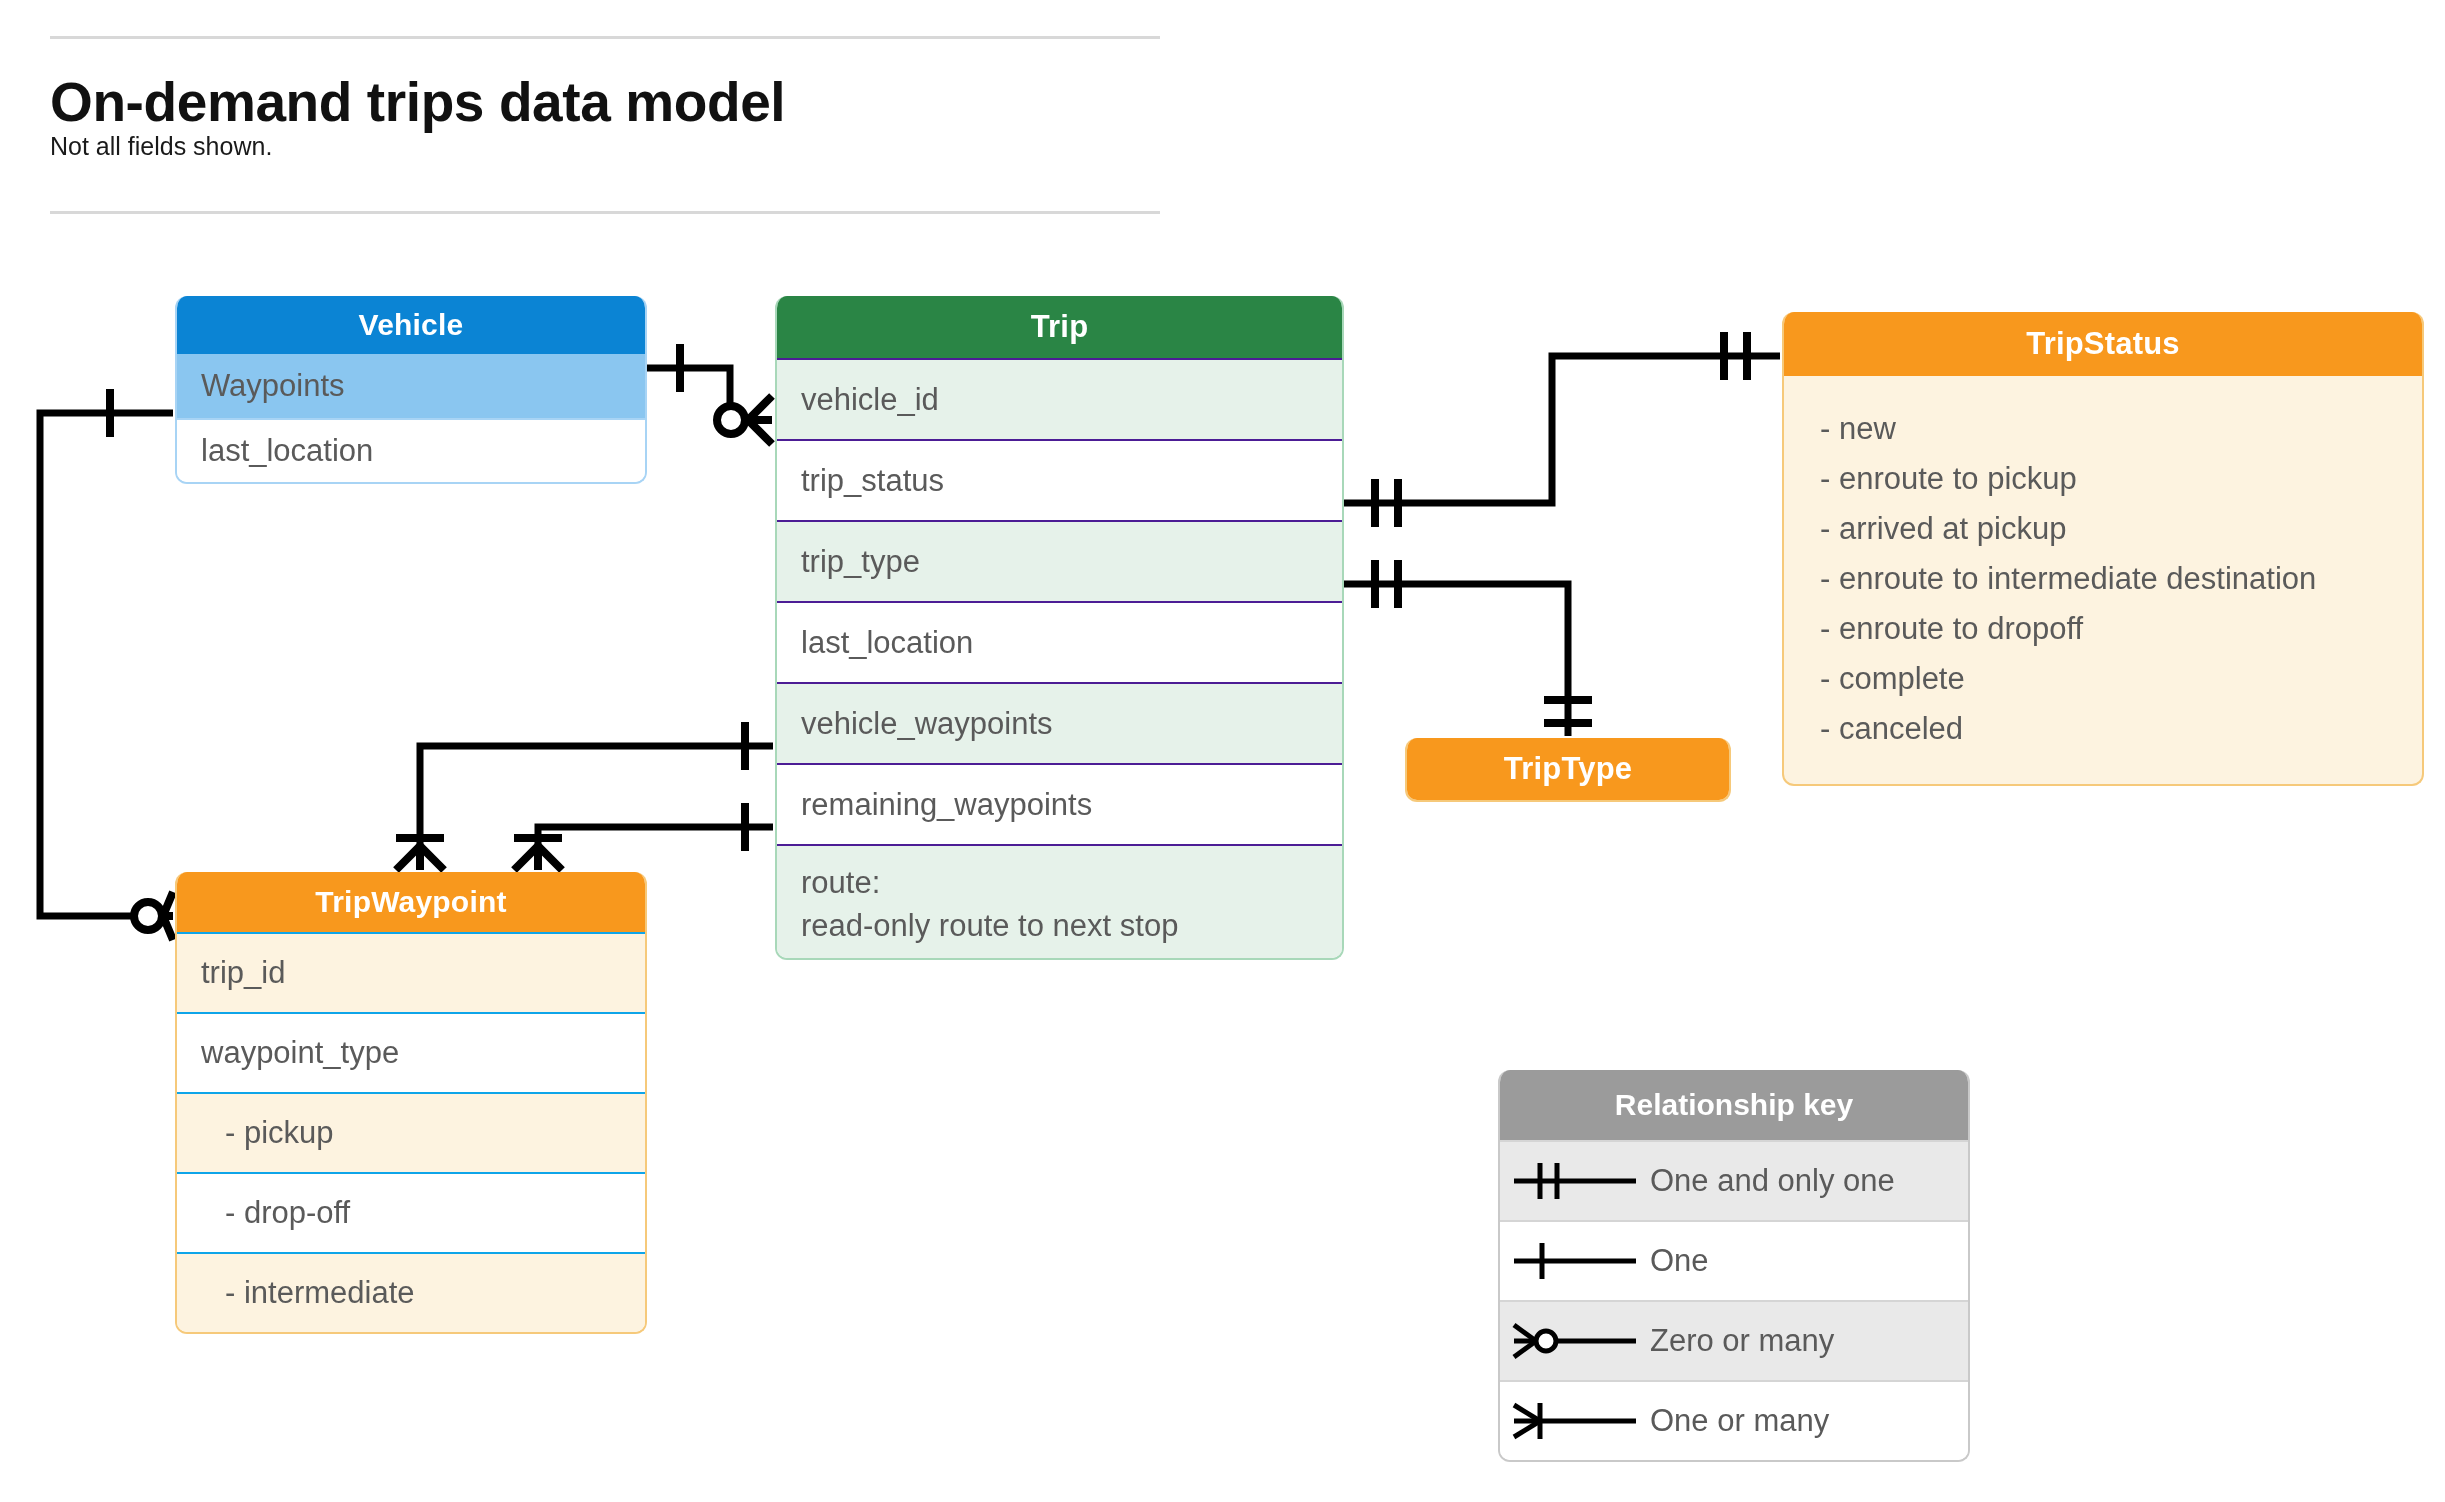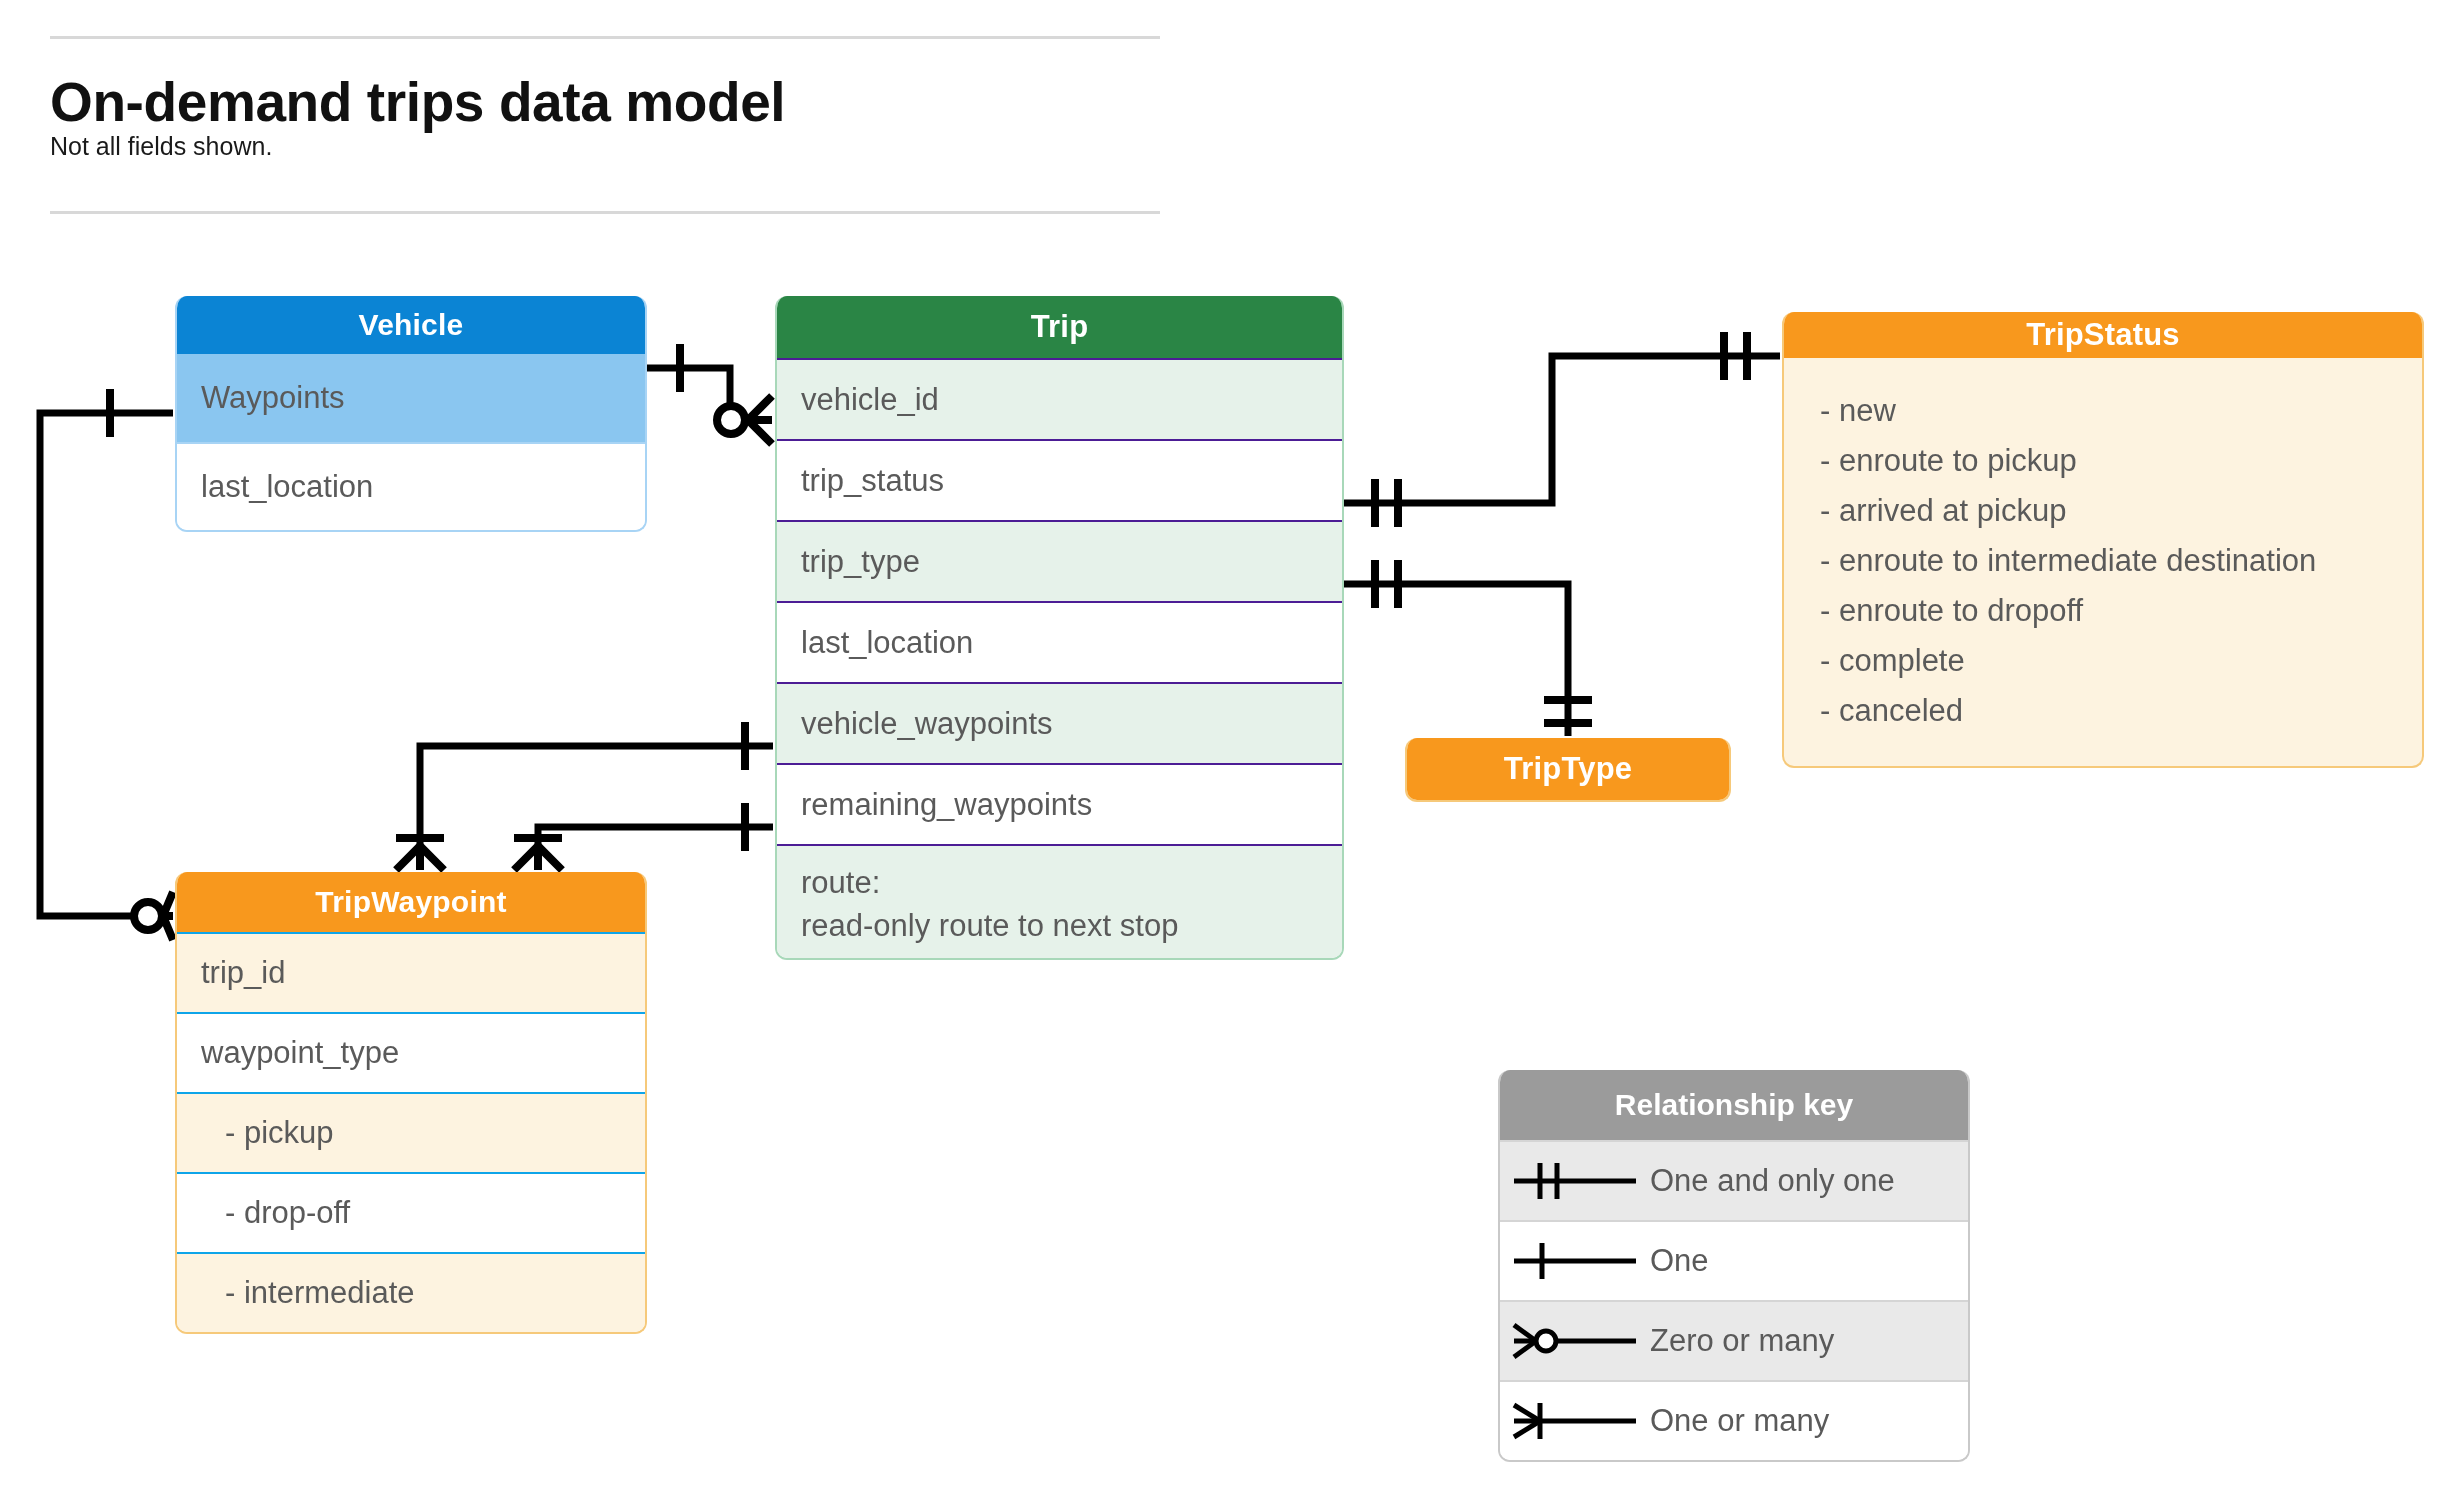--- a/index.html
+++ b/index.html
@@ -37,21 +37,21 @@
     color:#5a5a5a;
   }
   .entity .erow.multi{flex-direction:column;align-items:flex-start;justify-content:center;}
   .entity .erow .ln{display:block;}
 
   
   #vehicle{left:175px;top:296px;width:468px;
     border:2px solid #a8d4f5;border-top:none;background:#ffffff;}
   #vehicle .ehead{background:#0b84d4;height:58px;font-size:30px;
     margin:-0px -2px 0 -2px;}
-  #vehicle .erow{height:88px;font-size:31px;padding-left:24px;text-align:right;}
+  #vehicle .erow{height:64px;font-size:31px;padding-left:24px;text-align:right;}
   #vehicle .r0{background:#8ac6f0;}
   #vehicle .r1{background:#ffffff;border-top:2px solid #a8d4f5;}
 
   
   #trip{left:775px;top:296px;width:565px;
     border:2px solid #a8d8b9;border-top:none;background:#ffffff;}
   #trip .ehead{background:#2a8545;height:62px;font-size:31px;margin:0 -2px 0 -2px;}
   #trip .erow{height:81px;font-size:31px;padding-left:24px;border-top:2px solid #4c1d95;}
   #trip .erow:first-of-type{border-top:none;}
   #trip .alt{background:#e6f2ea;}
@@ -64,21 +64,21 @@
   #tripwaypoint .ehead{background:#f8981d;height:60px;font-size:30px;margin:0 -2px 0 -2px;}
   #tripwaypoint .erow{height:80px;font-size:31px;padding-left:24px;border-top:2px solid #0ea5e9;}
   #tripwaypoint .erow:first-of-type{border-top:none;}
   #tripwaypoint .alt{background:#fdf3e0;}
   #tripwaypoint .pln{background:#ffffff;}
   #tripwaypoint .indent{padding-left:48px;}
 
   
   #tripstatus{left:1782px;top:312px;width:638px;
     border:2px solid #f6c97a;border-top:none;background:#fdf3e0;}
-  #tripstatus .ehead{background:#f8981d;height:46px;font-size:31px;margin:0 -2px 0 -2px;}
+  #tripstatus .ehead{background:#f8981d;height:64px;font-size:31px;margin:0 -2px 0 -2px;}
   #tripstatus .elist{padding:28px 0 30px 36px;}
   #tripstatus .eitem{font-size:31px;color:#5a5a5a;line-height:50px;white-space:nowrap;}
 
   
   #triptype{left:1405px;top:738px;width:322px;
     border:2px solid #f6c97a;border-top:none;background:#fdf3e0;}
   #triptype .ehead{background:#f8981d;height:62px;font-size:31px;margin:0 -2px 0 -2px;}
   #triptype .elist{padding:22px 0 26px 24px;}
   #triptype .eitem{font-size:31px;color:#5a5a5a;line-height:50px;white-space:nowrap;}
 

